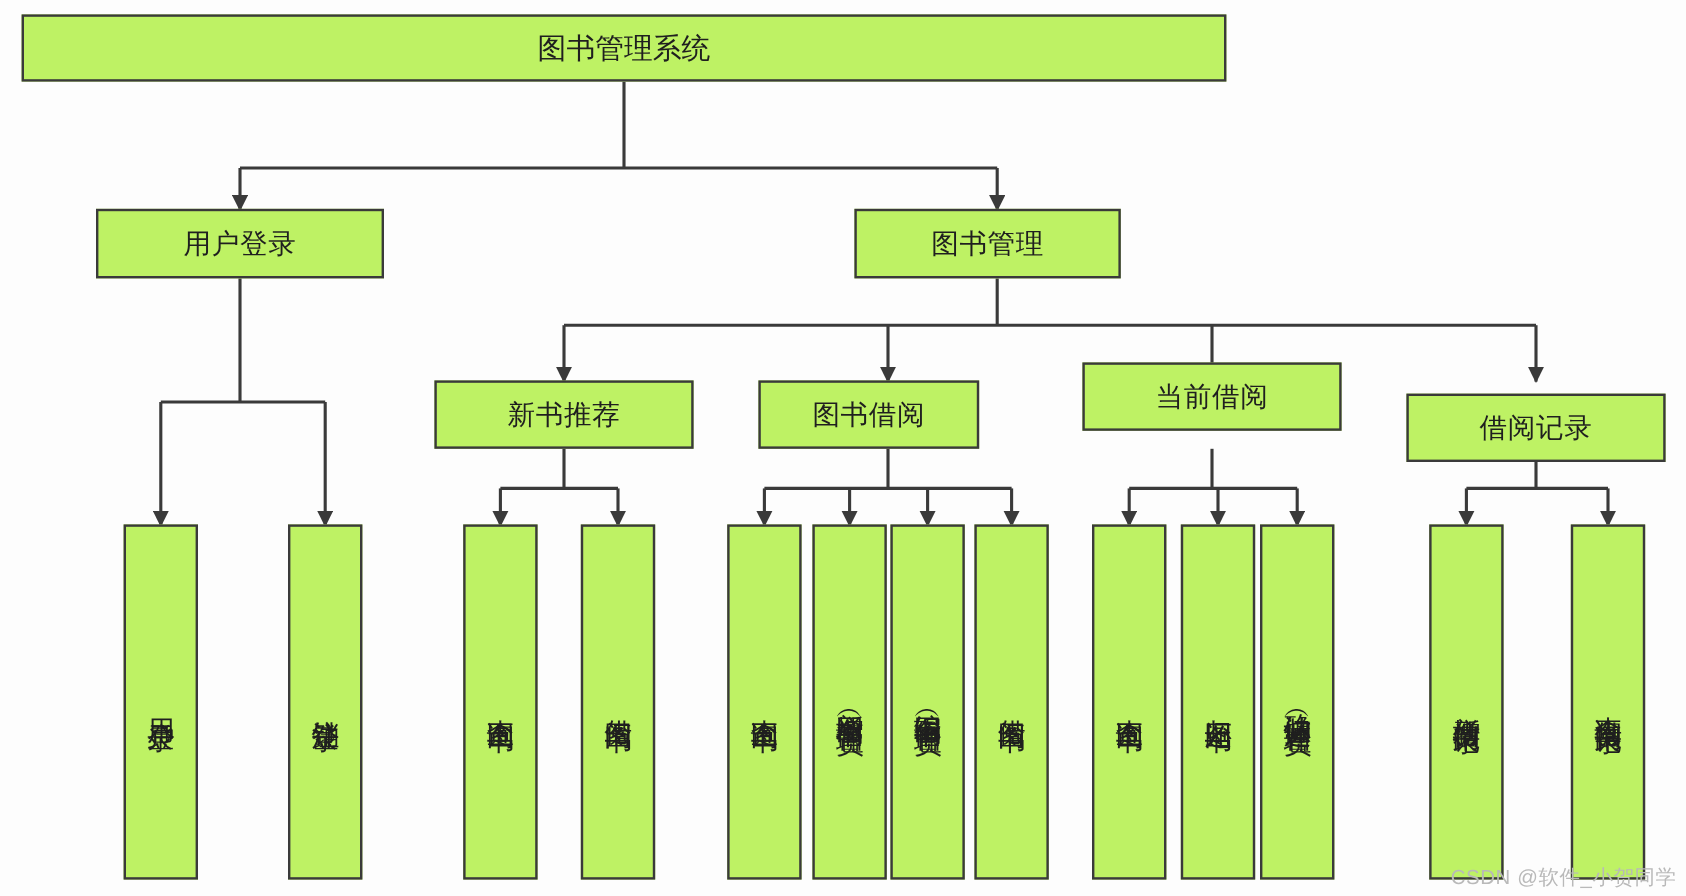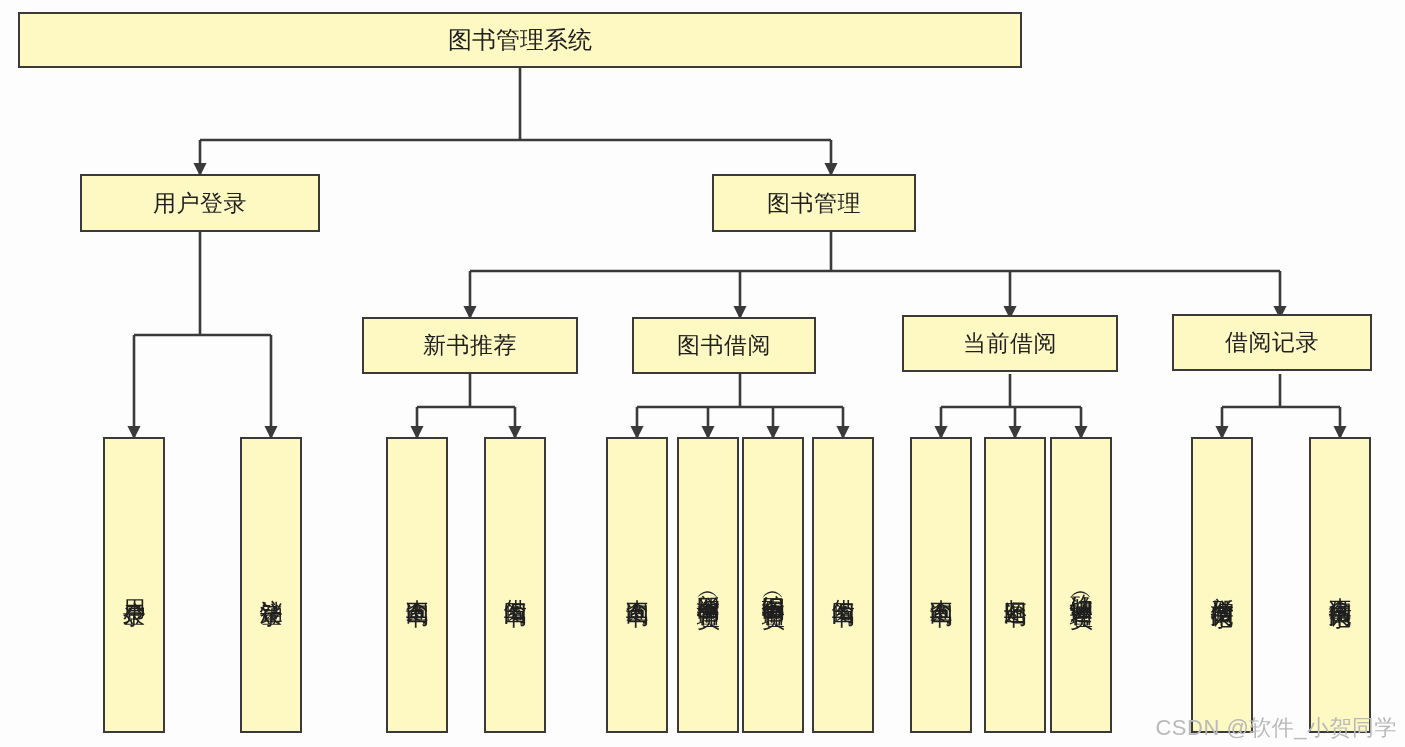--- a/index.html
+++ b/index.html
@@ -22,21 +22,21 @@
     position: absolute;
     left: 0;
     top: 0;
     width: 1405px;
     height: 747px;
     pointer-events: none;
   }
   .node {
     position: absolute;
     box-sizing: border-box;
-    background: #fef9c3;
+    background: #bef264;
     border: 2.5px solid #3a3a3a;
     display: flex;
     align-items: center;
     justify-content: center;
     color: #1f1f1f;
   }
   .node.horiz {
     font-size: 23px;
     letter-spacing: 0.5px;
   }
@@ -53,21 +53,21 @@
     font-size: 23px;
     line-height: 1.28;
     letter-spacing: 2px;
     white-space: nowrap;
     text-align: center;
   }
   .watermark {
     position: absolute;
     right: 8px;
     bottom: 4px;
-    font-size: 22px;
+    font-size: 17px;
     color: #b9b9b9;
     letter-spacing: 0.5px;
     white-space: nowrap;
   }
 </style>
 </head>
 <body>
 
 <div id="canvas">
 
@@ -114,34 +114,34 @@
       </g>
   </svg>
 
   <div class="node root" style="left: 18px; top: 12px; width: 1004px; height: 56px;">
     <span>图书管理系统</span>
   </div>
 
   <div class="node horiz" style="left: 80px; top: 174px; width: 240px; height: 58px;">
     <span>用户登录</span>
   </div>
-  <div class="node horiz" style="left: 712px; top: 174px; width: 204px; height: 58px;">
+  <div class="node horiz" style="left: 712px; top: 174px; width: 222px; height: 58px;">
     <span>图书管理</span>
   </div>
 
   <div class="node horiz" style="left: 362px; top: 317px; width: 216px; height: 57px; text-align: center;">
     <span>新书推荐</span>
   </div>
   <div class="node horiz" style="left: 632px; top: 317px; width: 184px; height: 57px;">
     <span>图书借阅</span>
   </div>
-  <div class="node horiz" style="left: 902px; top: 315px; width: 216px; height: 57px;">
+  <div class="node horiz" style="left: 902px; top: 302px; width: 216px; height: 57px;">
     <span>当前借阅</span>
   </div>
-  <div class="node horiz" style="left: 1172px; top: 314px; width: 200px; height: 57px;">
+  <div class="node horiz" style="left: 1172px; top: 328px; width: 216px; height: 57px;">
     <span>借阅记录</span>
   </div>
 
   <div class="node vert" style="left: 103px; top: 437px; width: 62px; height: 296px;">
     <span class="vtext">用户登录</span>
   </div>
   <div class="node vert" style="left: 240px; top: 437px; width: 62px; height: 296px;">
     <span class="vtext">注销登录</span>
   </div>
   <div class="node vert" style="left: 386px; top: 437px; width: 62px; height: 296px;">

